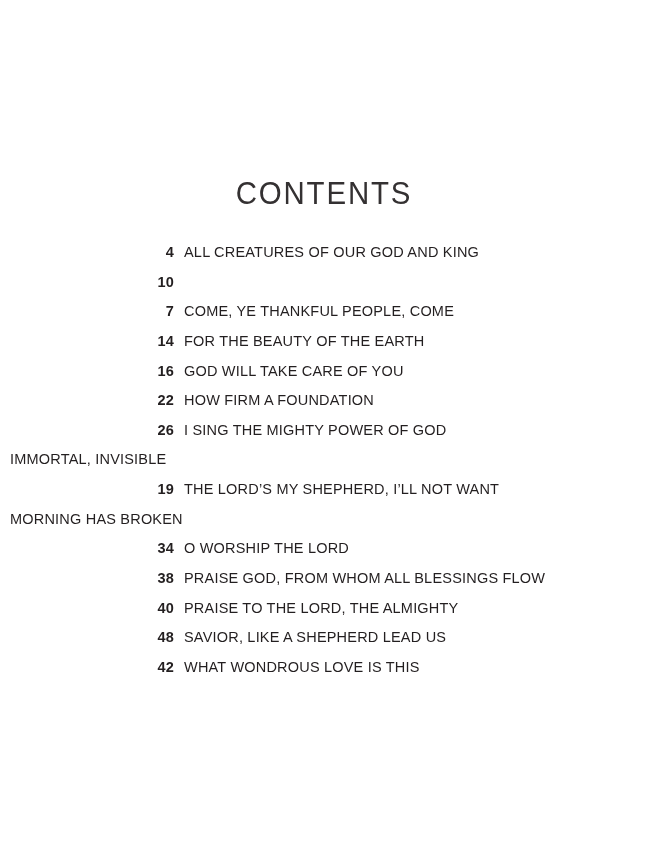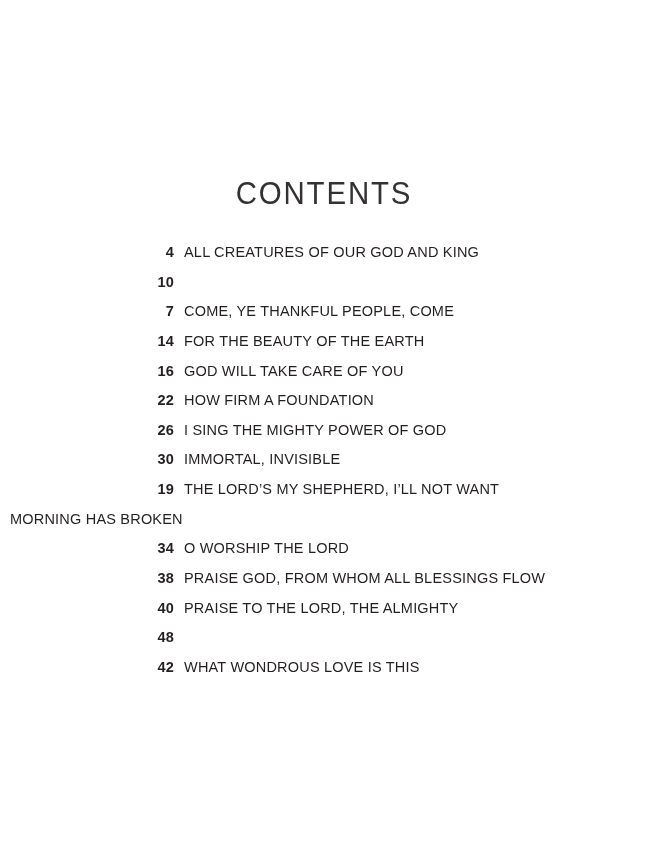--- a/index.html
+++ b/index.html
@@ -94,21 +94,20 @@
     <span class="toc-num">22</span>
     <span class="toc-title">HOW FIRM A FOUNDATION</span>
   </div>
 
   <div class="toc-row">
     <span class="toc-num">26</span>
     <span class="toc-title">I SING THE MIGHTY POWER OF GOD</span>
   </div>
 
   <div class="toc-row">
-    <span class="toc-num">30</span>
     <span class="toc-title">IMMORTAL, INVISIBLE</span>
   </div>
 
   <div class="toc-row">
     <span class="toc-num">19</span>
     <span class="toc-title">THE LORD’S MY SHEPHERD, I’LL NOT WANT</span>
   </div>
 
   <div class="toc-row">
     <span class="toc-title">MORNING HAS BROKEN</span>
@@ -124,20 +123,21 @@
     <span class="toc-title">PRAISE GOD, FROM WHOM ALL BLESSINGS FLOW</span>
   </div>
 
   <div class="toc-row">
     <span class="toc-num">40</span>
     <span class="toc-title">PRAISE TO THE LORD, THE ALMIGHTY</span>
   </div>
 
   <div class="toc-row">
     <span class="toc-num">48</span>
+    <span class="toc-title">SAVIOR, LIKE A SHEPHERD LEAD US</span>
   </div>
 
   <div class="toc-row">
     <span class="toc-num">42</span>
     <span class="toc-title">WHAT WONDROUS LOVE IS THIS</span>
   </div>
 </div>
 </div>
 
 </body></html>

